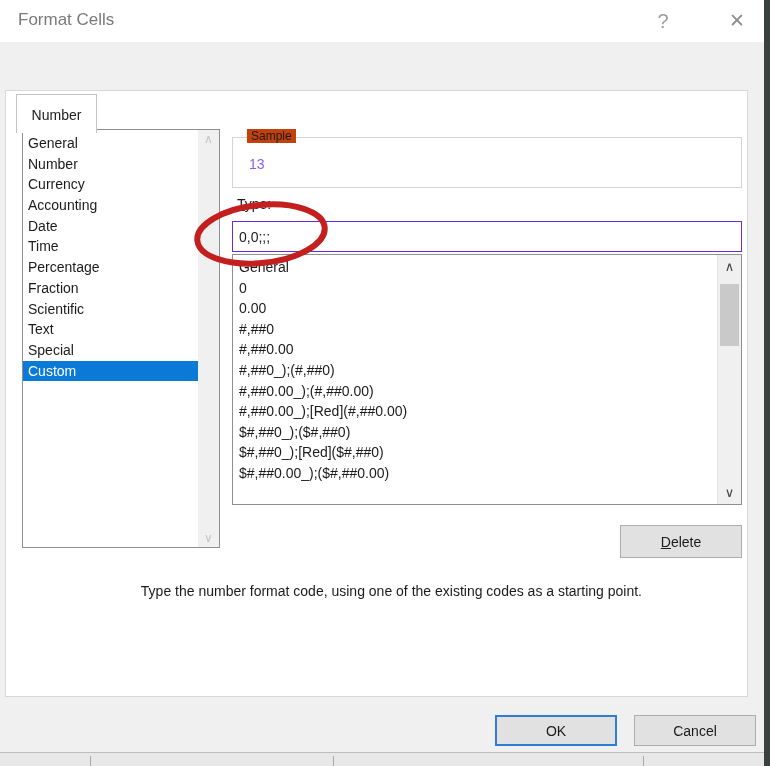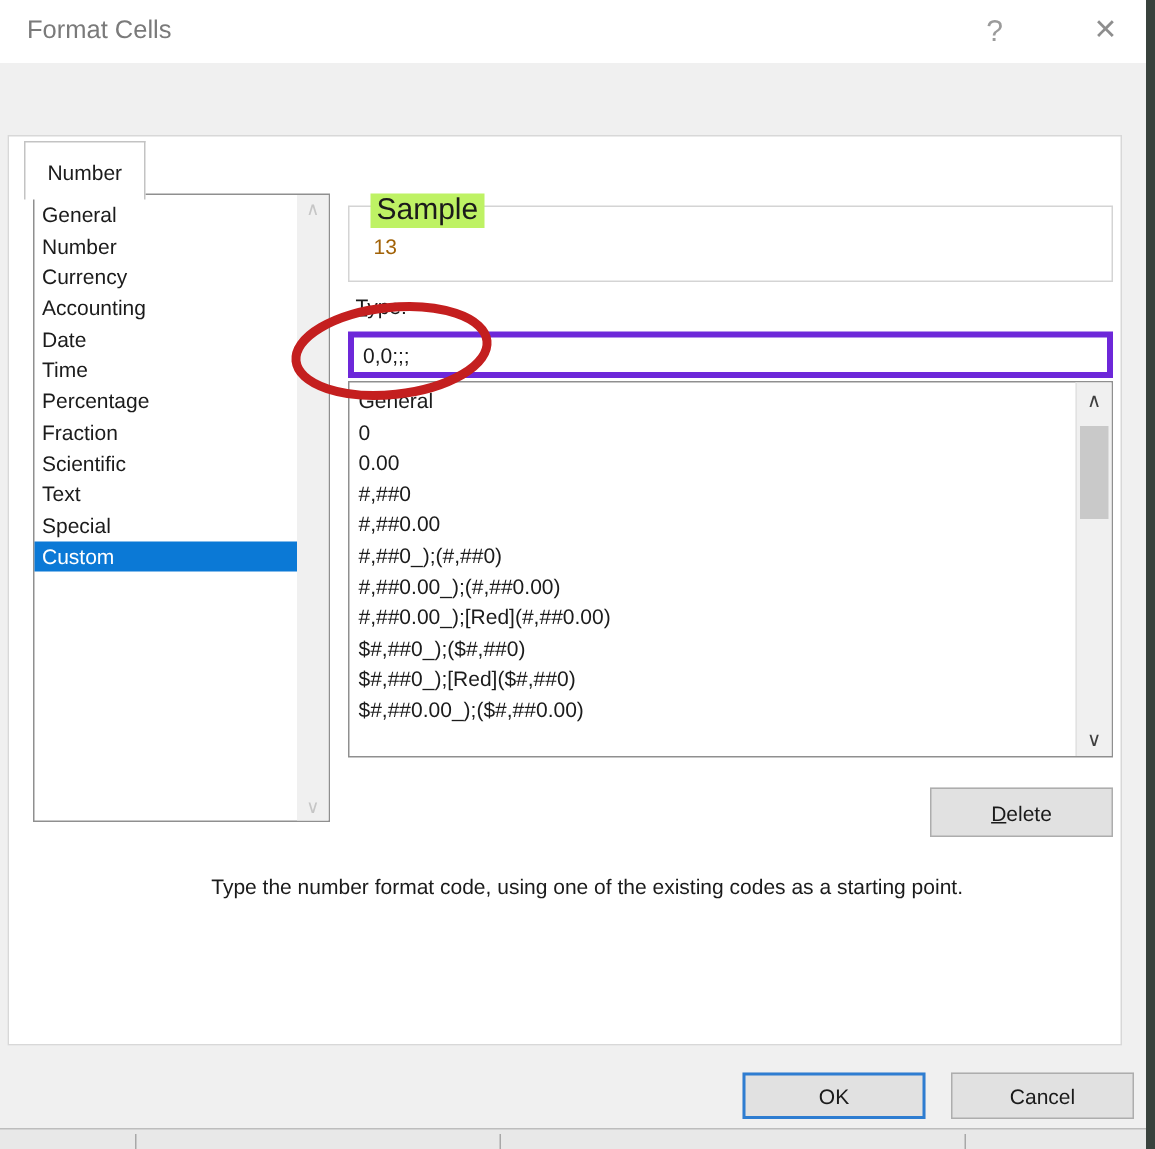--- a/index.html
+++ b/index.html
@@ -28,26 +28,26 @@
   .cat-list { position:absolute; left:22px; top:129px; width:198px; height:419px; background:#ffffff; border:1px solid #8f8f8f; display:flex; z-index:2; }
   .cat-items { flex:1 1 auto; padding-top:3px; }
   .cat-item { height:20.7px; line-height:20.7px; padding-left:5px; font-size:14px; color:#1b1b1b; cursor:default; }
   .cat-item.selected { background:#0b79d6; color:#ffffff; }
   .cat-scroll { flex:0 0 21px; background:#f0f0f0; position:relative; }
   .cat-scroll .chev { position:absolute; left:0; width:21px; text-align:center; font-size:12px; color:#c6c6c6; }
   .cat-scroll .up { top:2px; } .cat-scroll .down { bottom:2px; }
 
   
   .sample-box { position:absolute; left:232px; top:137px; width:510px; height:51px; border:1px solid #d4d4d4; background:#ffffff; z-index:2; }
-  .sample-legend { position:absolute; left:14px; top:-9px; background:#bef264; padding:0 4px; font-size:20px; color:#1b1b1b; }
-  .sample-value { position:absolute; left:16px; top:18px; font-size:14px; color:#a16207; }
+  .sample-legend { position:absolute; left:14px; top:-9px; background:#c2410c; padding:0 4px; font-size:12px; color:#1b1b1b; }
+  .sample-value { position:absolute; left:16px; top:18px; font-size:14px; color:#8b5cf6; }
 
   
   .type-label { left:237px; top:196px; z-index:2; }
-  .type-input { position:absolute; left:232px; top:221px; width:510px; height:31px; border:4px solid #6d28d9; background:#ffffff; font-family:"Liberation Sans", sans-serif; font-size:14px; color:#1b1b1b; padding:0 0 0 6px; z-index:2; outline:none; }
+  .type-input { position:absolute; left:232px; top:221px; width:510px; height:31px; border:1px solid #6d28d9; background:#ffffff; font-family:"Liberation Sans", sans-serif; font-size:14px; color:#1b1b1b; padding:0 0 0 6px; z-index:2; outline:none; }
 
   
   .fmt-list { position:absolute; left:232px; top:254px; width:510px; height:251px; background:#ffffff; border:1px solid #8f8f8f; display:flex; z-index:2; }
   .fmt-items { flex:1 1 auto; padding-top:2px; overflow:hidden; }
   .fmt-item { height:20.6px; line-height:20.6px; padding-left:6px; font-size:14px; color:#1b1b1b; white-space:pre; cursor:default; }
   .fmt-scroll { flex:0 0 24px; background:#f0f0f0; position:relative; border-left:1px solid #e2e2e2; }
   .fmt-scroll .chev { position:absolute; left:0; width:23px; text-align:center; font-size:13px; color:#3f3f3f; }
   .fmt-scroll .up { top:4px; } .fmt-scroll .down { bottom:4px; }
   .fmt-thumb { position:absolute; left:2px; top:29px; width:19px; height:62px; background:#c9c9c9; }
 

